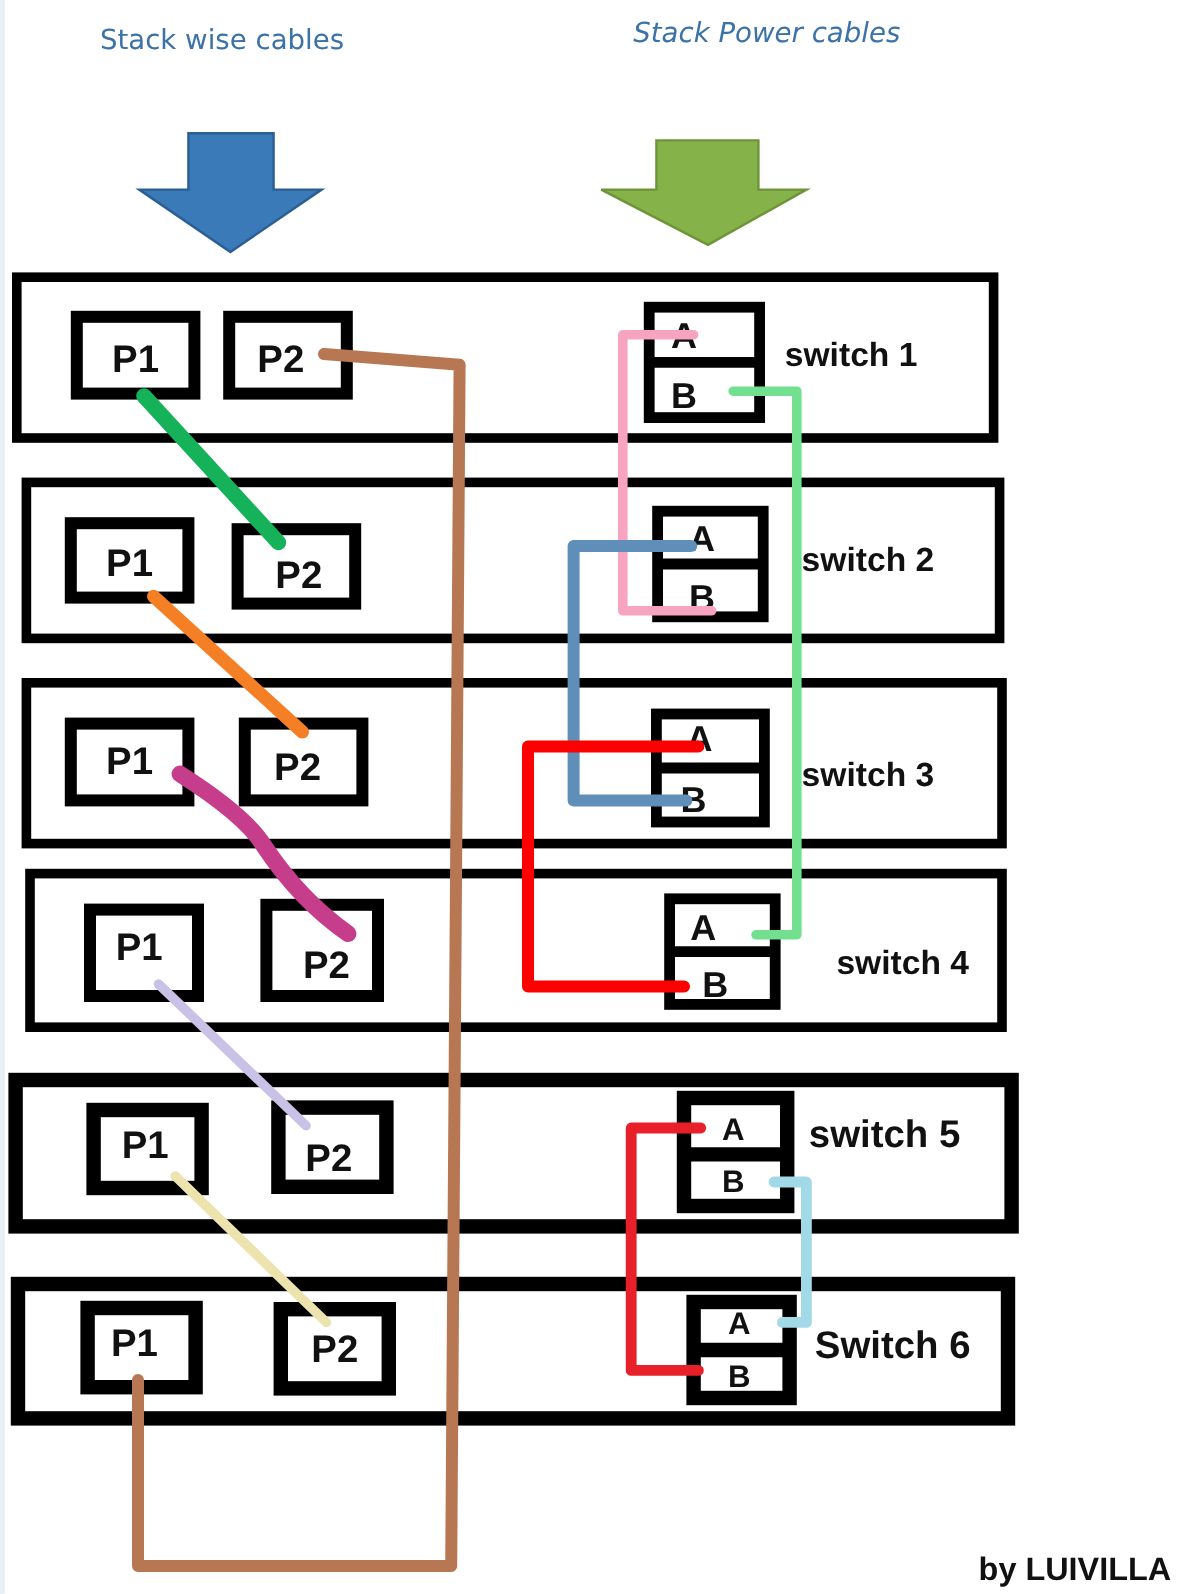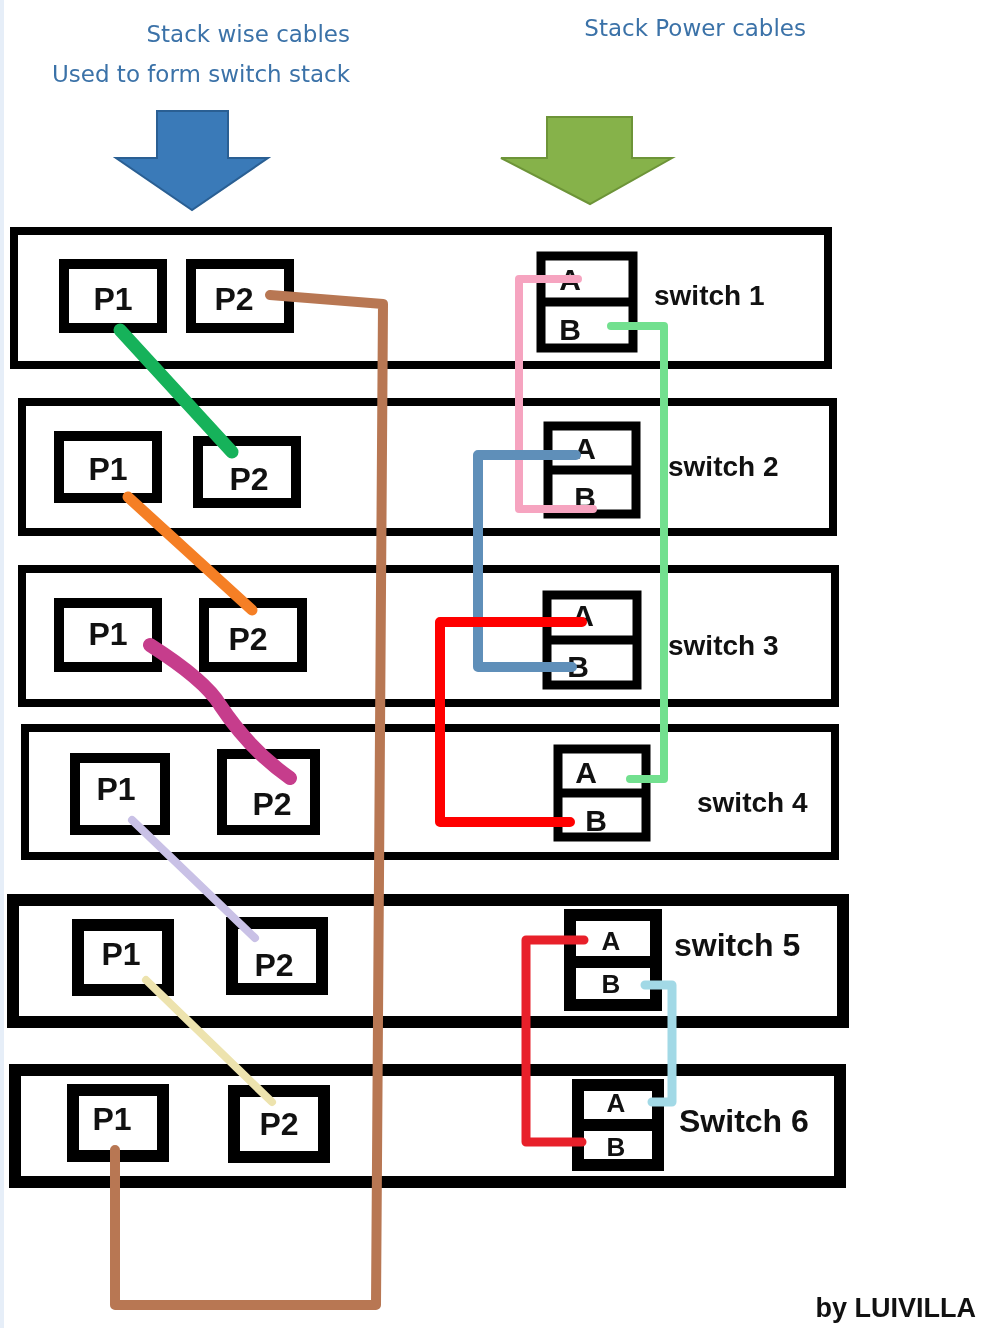--- a/index.html
+++ b/index.html
@@ -1,32 +1,31 @@
 <!DOCTYPE html>
 <html><head>
 <meta charset="utf-8">
 <style>
   html, body { margin: 0; padding: 0; background: #ffffff; }
   body { width: 982px; height: 1328px; position: relative; overflow: hidden; font-family: "Liberation Sans", sans-serif; }
   .leftbar { position: absolute; left: 0; top: 0; width: 4px; height: 1328px; background: #e6eef8; }
-  .hdr { position: absolute; color: #3b72a8; font-family: "DejaVu Sans", sans-serif; font-size: 23px; text-align: right; line-height: 40px; }
+  .hdr { position: absolute; color: #3b72a8; font-family: "DejaVu Sans", sans-serif; font-size: 23px; text-align: center; line-height: 40px; }
   svg#diagram { position: absolute; left: 0; top: 0; }
   .lbl { font-family: "Liberation Sans", sans-serif; font-weight: bold; fill: #111; }
   .credit { position: absolute; right: 6px; bottom: 4px; font-family: "Liberation Sans", sans-serif; font-weight: bold; font-size: 27px; color: #111; }
 </style>
 </head>
 <body>
 
 <div class="leftbar"></div>
 
 <div class="hdr" style="left:20px; top:14px; width:330px;">
   <div>Stack wise cables</div>
-  <div>Used to form switch stack</div>
 </div>
-<div class="hdr" style="left:436px; top:8px; width:370px;">
+<div class="hdr" style="left:454px; top:8px; width:370px;font-style:italic;">
   <div>Stack Power cables</div>
 </div>
 
 <svg id="diagram" width="982" height="1328" viewBox="0 0 982 1328">
 
   <polygon id="arrow-left" points="157,111 228,111 228,158 268,158 192,210 116,158 157,158" stroke="#2a5f93" stroke-width="2" fill="#3a7ab8"></polygon>
   <polygon id="arrow-right" points="547,117 632,117 632,158 672,158 590,204 501,158 547,158" stroke="#6d9438" stroke-width="2" fill="#86b24a"></polygon>
 
   <g>
     <rect x="14" y="231" width="814" height="134" fill="none" stroke="#000" stroke-width="8"></rect>

